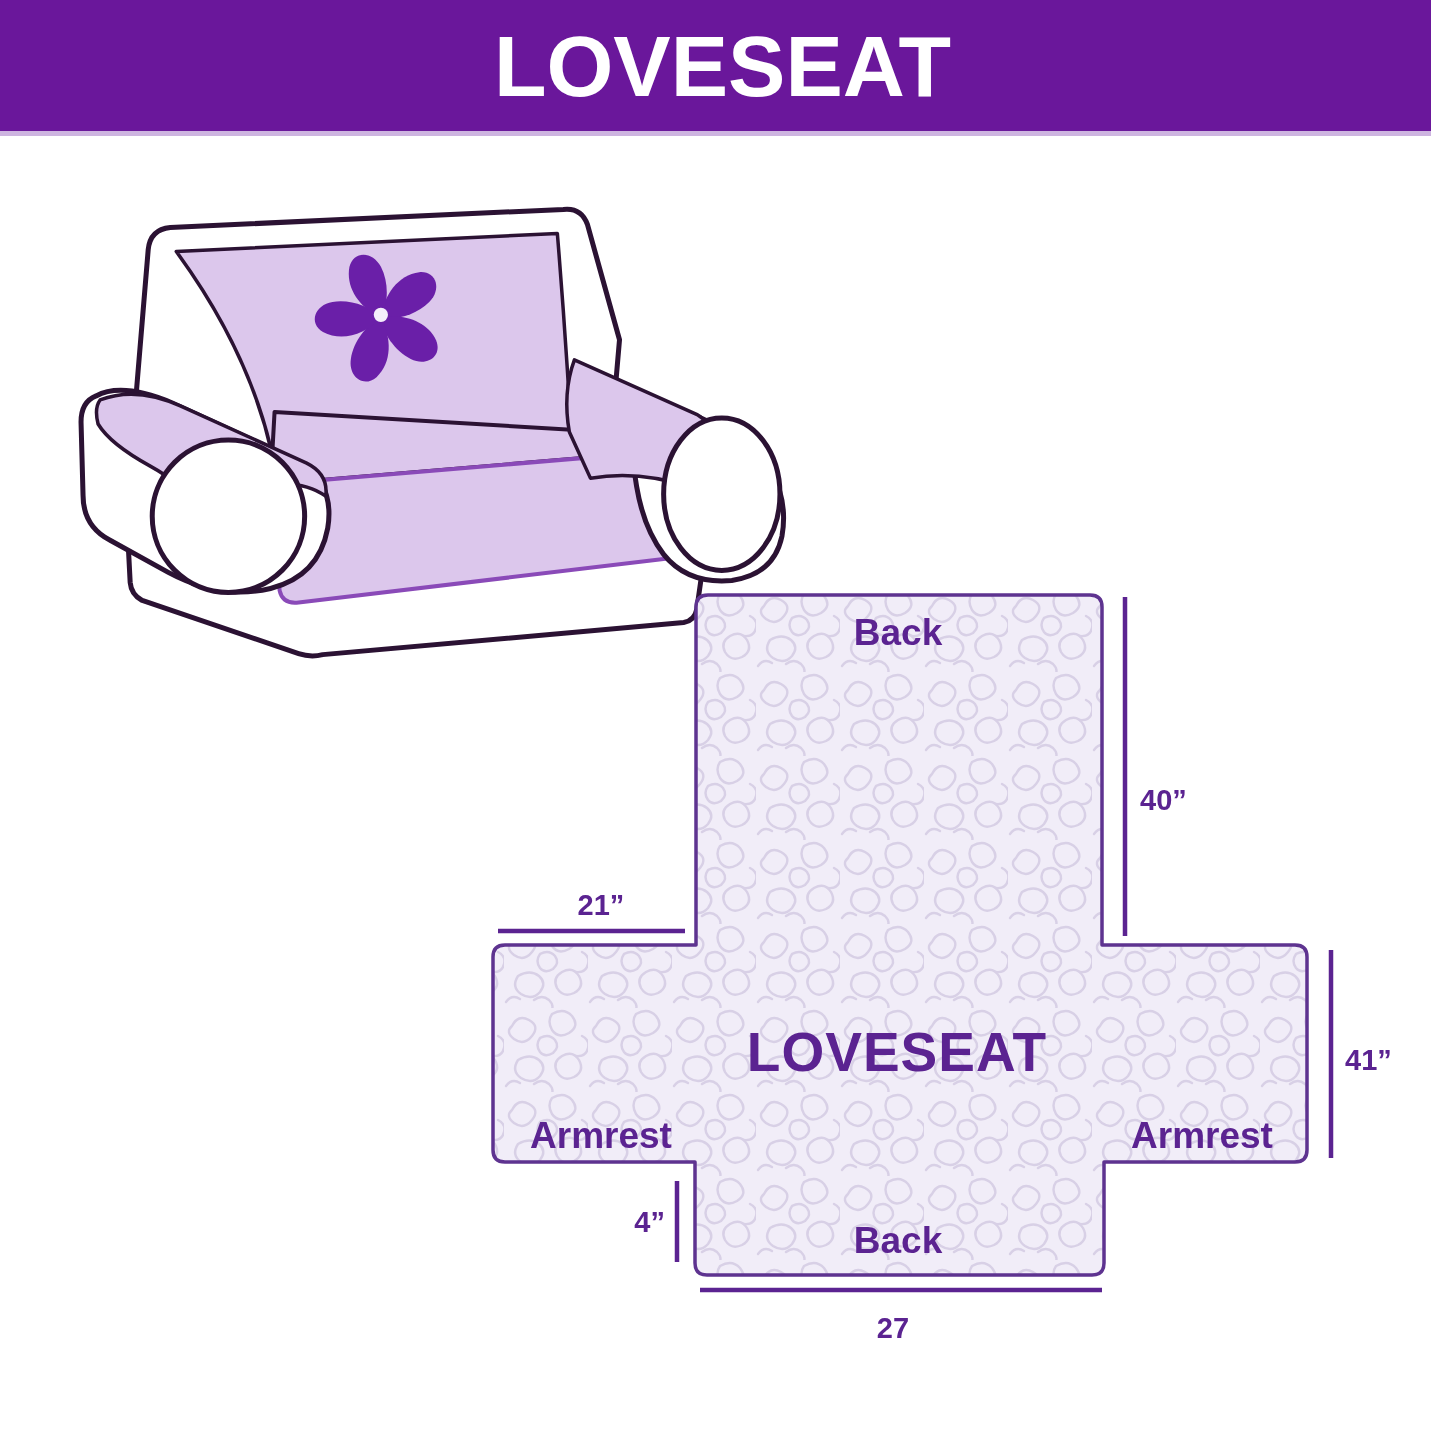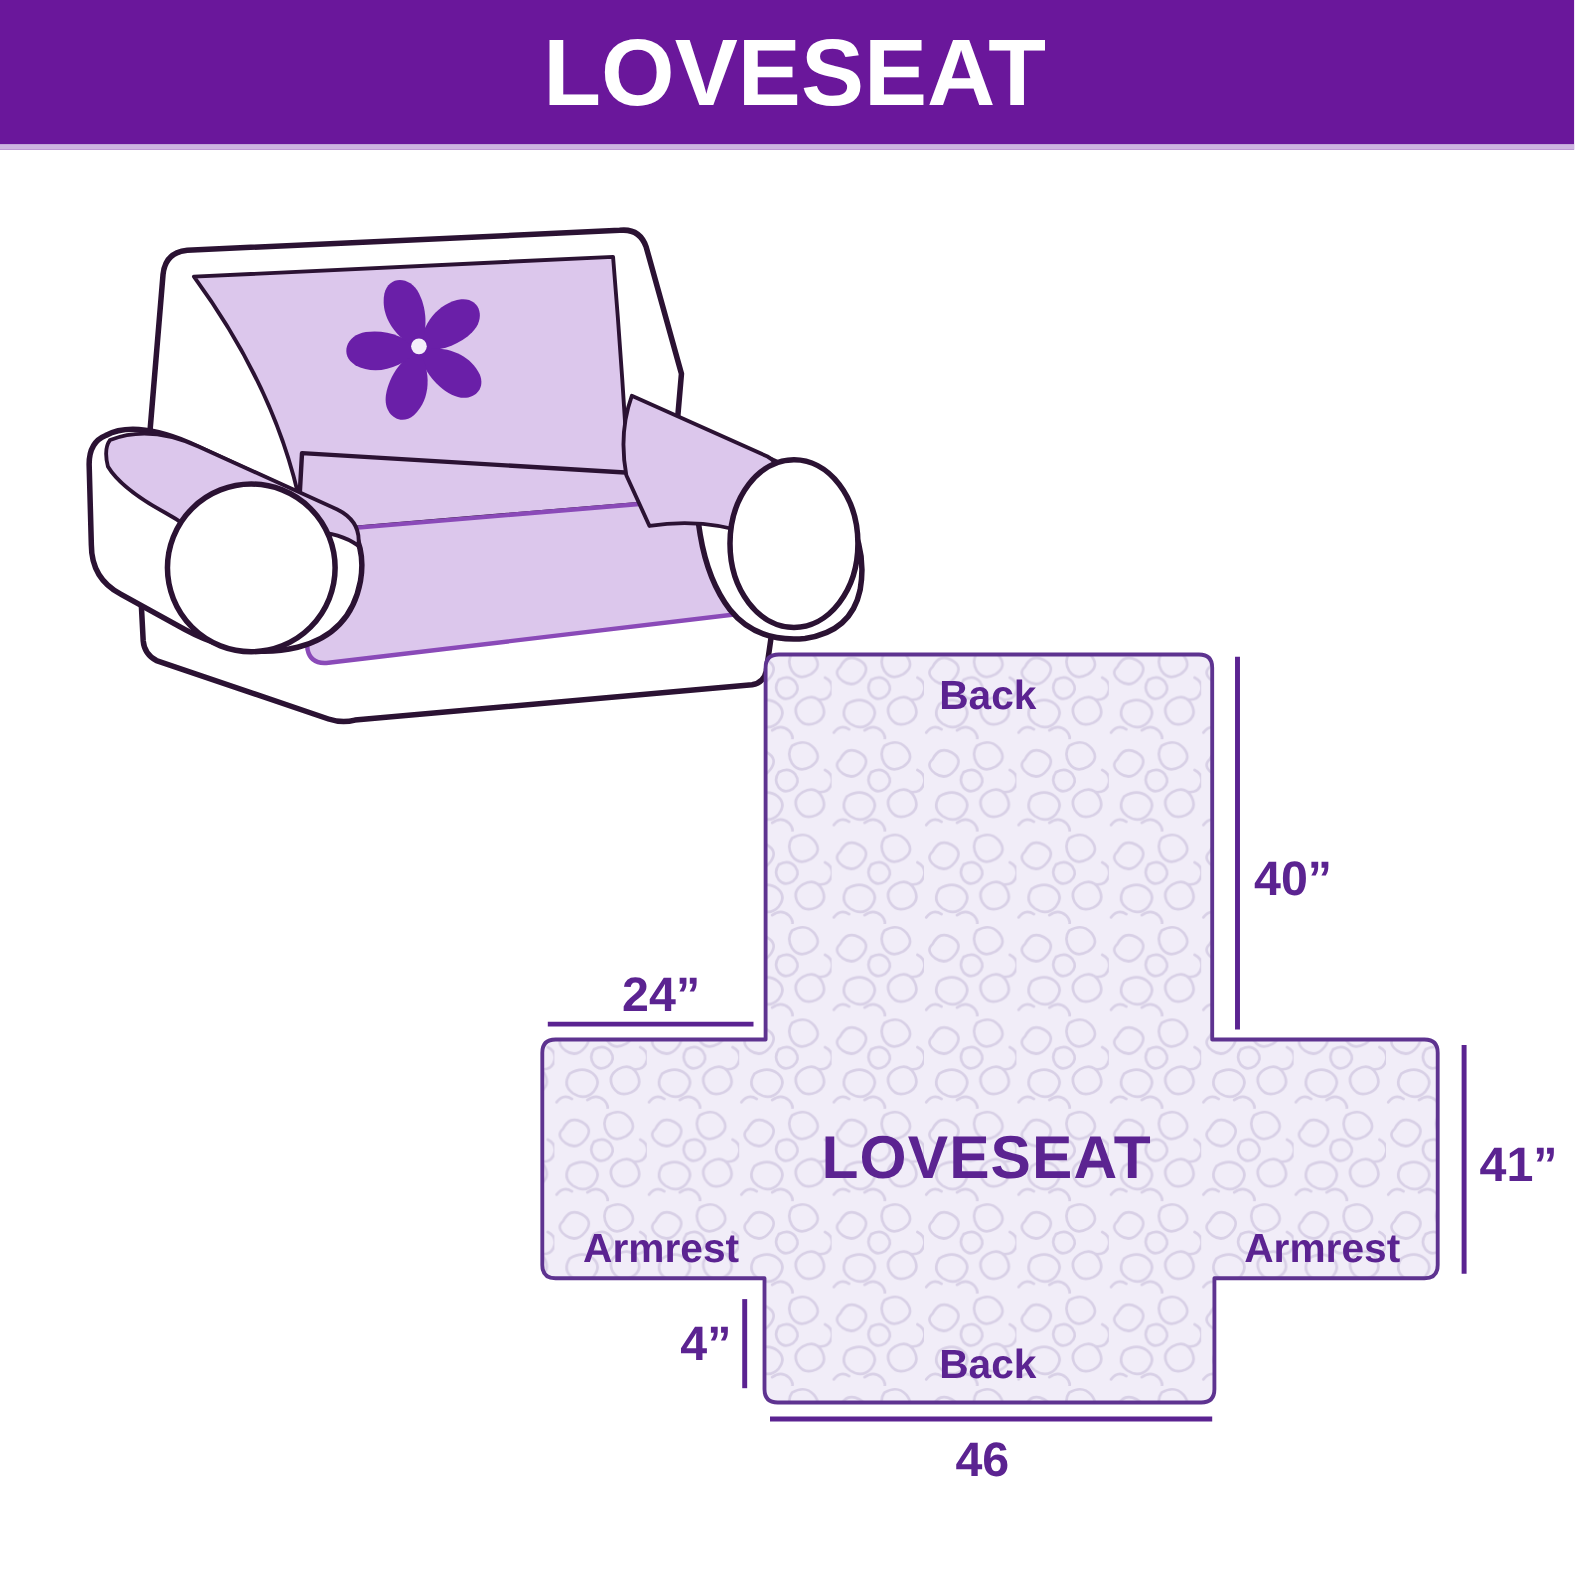--- a/index.html
+++ b/index.html
@@ -37,21 +37,21 @@
     transform:translate(-50%,-50%);
     line-height:1;
   }
   .lbl-back,.lbl-front{font-size:37px;}
   .lbl-armrest{font-size:37px;}
   .lbl-center{font-size:55px;letter-spacing:1px;}
   .dim{
     position:absolute;
     color:#5b2391;
     font-weight:bold;
-    font-size:44px;
+    font-size:29px;
     white-space:nowrap;
     line-height:1;
   }
   .dim.mid-left{transform:translate(0,-50%);}
   .dim.mid-right{transform:translate(-100%,-50%);}
   .dim.center{transform:translate(-50%,-50%);}
 </style>
 </head>
 <body>
 
@@ -129,18 +129,18 @@
     </g>
   </svg>
 
   <div class="dlabel lbl-back" style="left:898px;top:632px;">Back</div>
   <div class="dlabel lbl-center" style="left:897px;top:1052px;">LOVESEAT</div>
   <div class="dlabel lbl-armrest" style="left:601px;top:1135px;">Armrest</div>
   <div class="dlabel lbl-armrest" style="left:1202px;top:1135px;">Armrest</div>
   <div class="dlabel lbl-front" style="left:898px;top:1240px;">Back</div>
 
   <div class="dim mid-left" style="left:1140px;top:800px;">40”</div>
-  <div class="dim center" style="left:601px;top:905px;">24”</div>
+  <div class="dim center" style="left:601px;top:905px;">21”</div>
   <div class="dim mid-left" style="left:1345px;top:1060px;">41”</div>
   <div class="dim mid-right" style="left:665px;top:1222px;">4”</div>
-  <div class="dim center" style="left:893px;top:1328px;">46</div>
+  <div class="dim center" style="left:893px;top:1328px;">27</div>
 
 </div>
 
 </body></html>

